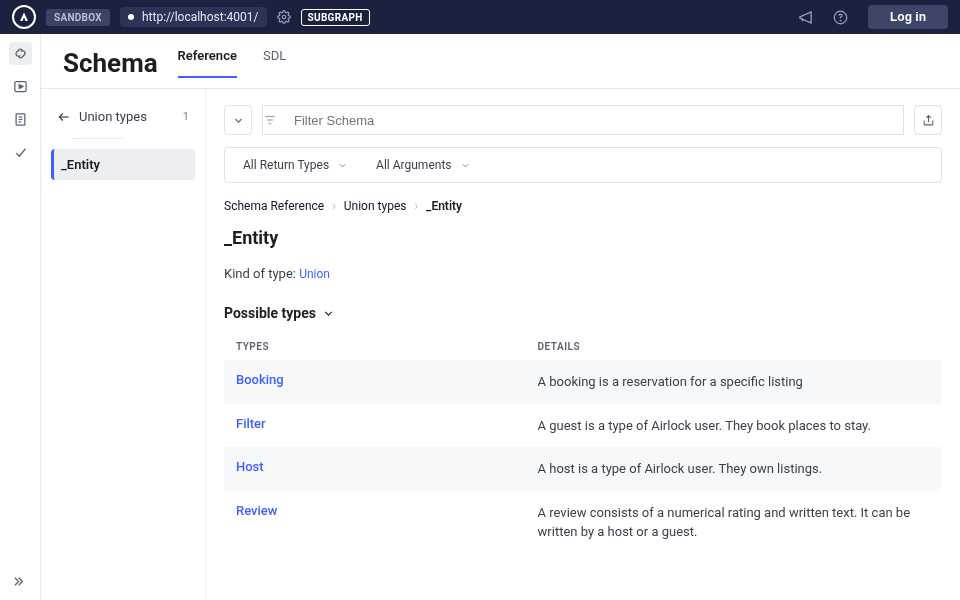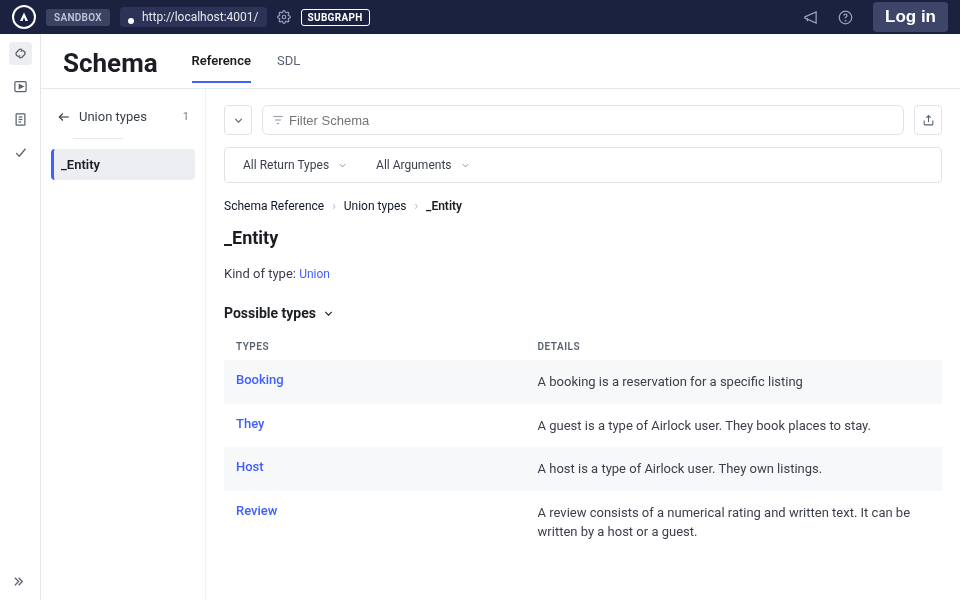--- a/index.html
+++ b/index.html
@@ -3,65 +3,65 @@
 <meta charset="utf-8">
 <style>
   * { margin: 0; padding: 0; box-sizing: border-box; }
   body { font-family: -apple-system, BlinkMacSystemFont, "Segoe UI", Roboto, sans-serif; background: #fff; width: 960px; height: 600px; overflow: hidden; color: #1b1f23; }
   
   
   .topbar { height: 34px; background: #1b2240; display: flex; align-items: center; padding: 0 12px; gap: 10px; }
   .logo { width: 24px; height: 24px; border: 2px solid #fff; border-radius: 50%; display: flex; align-items: center; justify-content: center; }
   .logo svg { width: 12px; height: 12px; }
   .sandbox-badge { background: #3b4263; color: #bfc5d9; font-size: 10px; font-weight: 600; padding: 3px 8px; border-radius: 3px; letter-spacing: 0.3px; }
-  .url-container { display: flex; align-items: flex-end; gap: 8px; background: #2c3356; border-radius: 4px; padding: 3px 8px; }
+  .url-container { display: flex; align-items: center; gap: 8px; background: #2c3356; border-radius: 4px; padding: 3px 8px; }
   .status-dot { width: 6px; height: 6px; background: #fff; border-radius: 50%; }
   .url-text { color: #e6e8ef; font-size: 12px; }
   .gear { color: #9ba2bf; display: flex; }
   .subgraph-badge { border: 1px solid #fff; color: #fff; font-size: 10px; font-weight: 700; padding: 2px 6px; border-radius: 3px; letter-spacing: 0.3px; }
   .topbar-spacer { flex: 1; }
   .topbar-icon { color: #9ba2bf; display: flex; margin-right: 10px; cursor: pointer; }
-  .login-btn { background: #3d4668; color: #fff; font-size: 17px; font-weight: 600; padding: 5px 12px; border-radius: 4px; border: none; cursor: pointer; }
+  .login-btn { background: #3d4668; color: #fff; font-size: 12px; font-weight: 600; padding: 5px 22px; border-radius: 4px; border: none; cursor: pointer; }
   
   
   .main-layout { display: flex; height: 569px; }
   
   
   .leftrail { width: 41px; border-right: 1px solid #e5e7ec; display: flex; flex-direction: column; align-items: center; padding-top: 12px; gap: 18px; }
   .rail-icon { color: #5a6270; display: flex; cursor: pointer; }
   .rail-icon.active { background: #eceef2; border-radius: 4px; padding: 4px; margin: -4px; }
   .rail-spacer { flex: 1; }
   .rail-bottom { padding-bottom: 14px; }
   
   
   .content { flex: 1; display: flex; flex-direction: column; }
   
   
-  .page-header { display: flex; align-items: center; padding: 14px 22px 0 22px; border-bottom: 1px solid #e5e7ec; gap: 34px; }
+  .page-header { display: flex; align-items: flex-start; padding: 14px 22px 0 22px; border-bottom: 1px solid #e5e7ec; gap: 20px; }
   .page-title { font-size: 26px; font-weight: 700; padding-bottom: 10px; }
   .tabs { display: flex; gap: 26px; }
   .tab { font-size: 13px; color: #5a6270; padding-bottom: 13px; border-bottom: 2px solid transparent; cursor: pointer; }
   .tab.active { color: #1b1f23; font-weight: 600; border-bottom-color: #3f5fff; }
   
   
   .body-layout { display: flex; flex: 1; overflow: hidden; }
   
   
   .sidebar { width: 165px; padding: 16px 10px; border-right: 1px solid #f0f1f4; }
   .sidebar-header { display: flex; align-items: center; gap: 8px; font-size: 13px; color: #3a3f4a; padding: 4px 6px; cursor: pointer; }
   .sidebar-header .count { margin-left: auto; font-size: 11px; color: #7a8191; }
   .sidebar-divider { height: 1px; background: #e5e7ec; margin: 10px 0 10px 22px; width: 50px; }
   .sidebar-item { font-size: 13px; padding: 8px 10px; border-radius: 4px; cursor: pointer; }
   .sidebar-item.active { background: #eceef2; font-weight: 600; border-left: 3px solid #3f5fff; padding-left: 7px; }
   
   
   .panel { flex: 1; padding: 16px 18px; overflow-y: auto; }
   .filter-row { display: flex; gap: 10px; margin-bottom: 12px; }
   .expand-btn { width: 28px; height: 30px; border: 1px solid #e0e2e8; border-radius: 4px; background: #fff; display: flex; align-items: center; justify-content: center; color: #5a6270; cursor: pointer; }
-  .filter-input-wrap { flex: 1; border: 1px solid #e0e2e8; border-radius: 6px; display: flex; align-items: center; padding: 0 8px; gap: 4px; }
+  .filter-input-wrap { flex: 1; border: 1px solid #e0e2e8; border-radius: 0; display: flex; align-items: center; padding: 0 0; gap: 17px; }
   .filter-input-wrap input { border: none; outline: none; font-size: 13px; flex: 1; height: 28px; }
   .filter-input-wrap svg { color: #9aa0ae; }
   .export-btn { width: 28px; height: 30px; border: 1px solid #e0e2e8; border-radius: 4px; background: #fff; display: flex; align-items: center; justify-content: center; color: #5a6270; cursor: pointer; }
   
   .dd-row { display: flex; gap: 28px; border: 1px solid #e0e2e8; border-radius: 4px; padding: 10px 18px; margin-bottom: 16px; }
   .dd { font-size: 12px; color: #3a3f4a; display: flex; align-items: center; gap: 8px; cursor: pointer; }
   .dd svg { color: #7a8191; }
   
   .breadcrumb { font-size: 12px; color: #5a6270; display: flex; align-items: center; gap: 8px; margin-bottom: 14px; }
   .breadcrumb a { color: #0f172a; text-decoration: none; }
@@ -249,21 +249,21 @@
               <th>TYPES</th>
               <th>DETAILS</th>
             </tr>
           </thead>
           <tbody id="types-body">
               <tr>
                 <td class="type-name"><a href="#">Booking</a></td>
                 <td class="details">A booking is a reservation for a specific listing</td>
               </tr>
               <tr>
-                <td class="type-name"><a href="#">They</a></td>
+                <td class="type-name"><a href="#">Filter</a></td>
                 <td class="details">A guest is a type of Airlock user. They book places to stay.</td>
               </tr>
               <tr>
                 <td class="type-name"><a href="#">Host</a></td>
                 <td class="details">A host is a type of Airlock user. They own listings.</td>
               </tr>
               <tr>
                 <td class="type-name"><a href="#">Review</a></td>
                 <td class="details">A review consists of a numerical rating and written text. It can be written by a host or a guest.</td>
               </tr>

